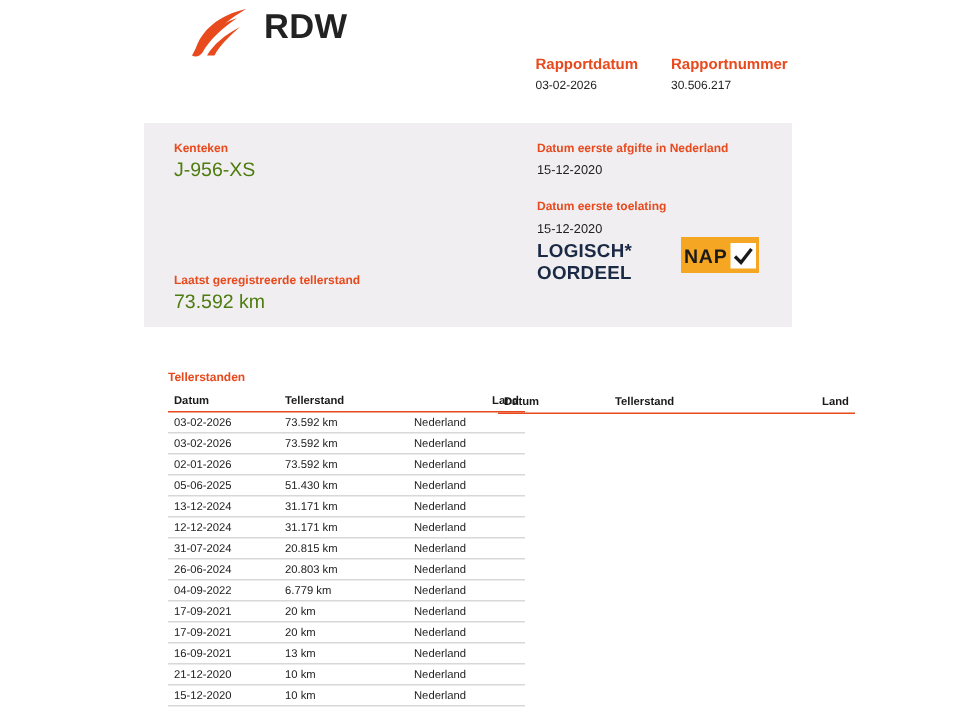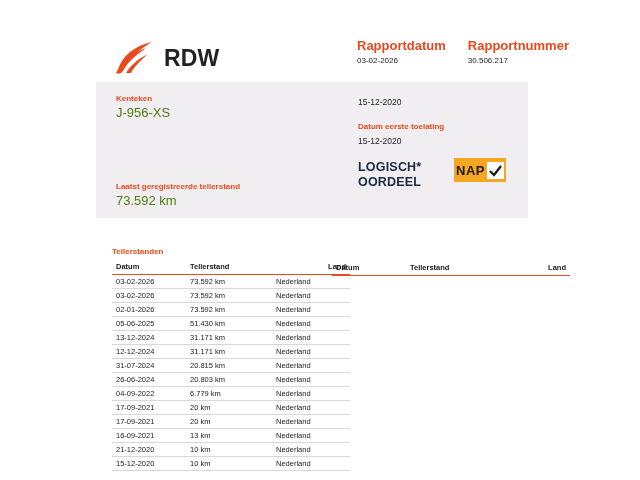--- a/index.html
+++ b/index.html
@@ -23,25 +23,24 @@
   }
 
   
   .header {
     position: relative;
     height: 76px;
     padding: 0;
   }
   .logo-block {
     position: absolute;
-    left: 112px;
+    left: 124px;
     top: 4px;
     display: flex;
-    align-items: center;
-    margin-top: 36px;
+    align-items: flex-start;
   }
   .logo-mark {
     width: 44px;
     height: 36px;
     position: relative;
     margin-right: 8px;
   }
   .logo-mark svg { display: block; }
   .logo-text {
     font-size: 23px;
@@ -60,21 +59,21 @@
   }
   .meta-row {
     position: absolute;
     left: 357px;
     top: 38px;
     display: flex;
   }
   .meta-col { margin-right: 18px; }
   .meta-col.second { margin-right: 0; }
   .meta-label {
-    font-size: 13px;
+    font-size: 10px;
     font-weight: bold;
     color: #e8491d;
     margin-bottom: 3px;
     white-space: nowrap;
   }
   .meta-value {
     font-size: 8px;
     color: #222;
     white-space: nowrap;
   }
@@ -255,20 +254,21 @@
       </div>
     </div>
 
     <div class="mileage-field">
       <div class="field-label">Laatst geregistreerde tellerstand</div>
       <div class="field-value">73.592 km</div>
     </div>
 
     <div class="panel-right">
       <div class="field">
+        <div class="field-label">Datum eerste afgifte in Nederland</div>
         <div class="field-value small">15-12-2020</div>
       </div>
       <div class="field">
         <div class="field-label">Datum eerste toelating</div>
         <div class="field-value small">15-12-2020</div>
       </div>
     </div>
 
     <div class="verdict">
       <div class="verdict-text">LOGISCH*</div>

